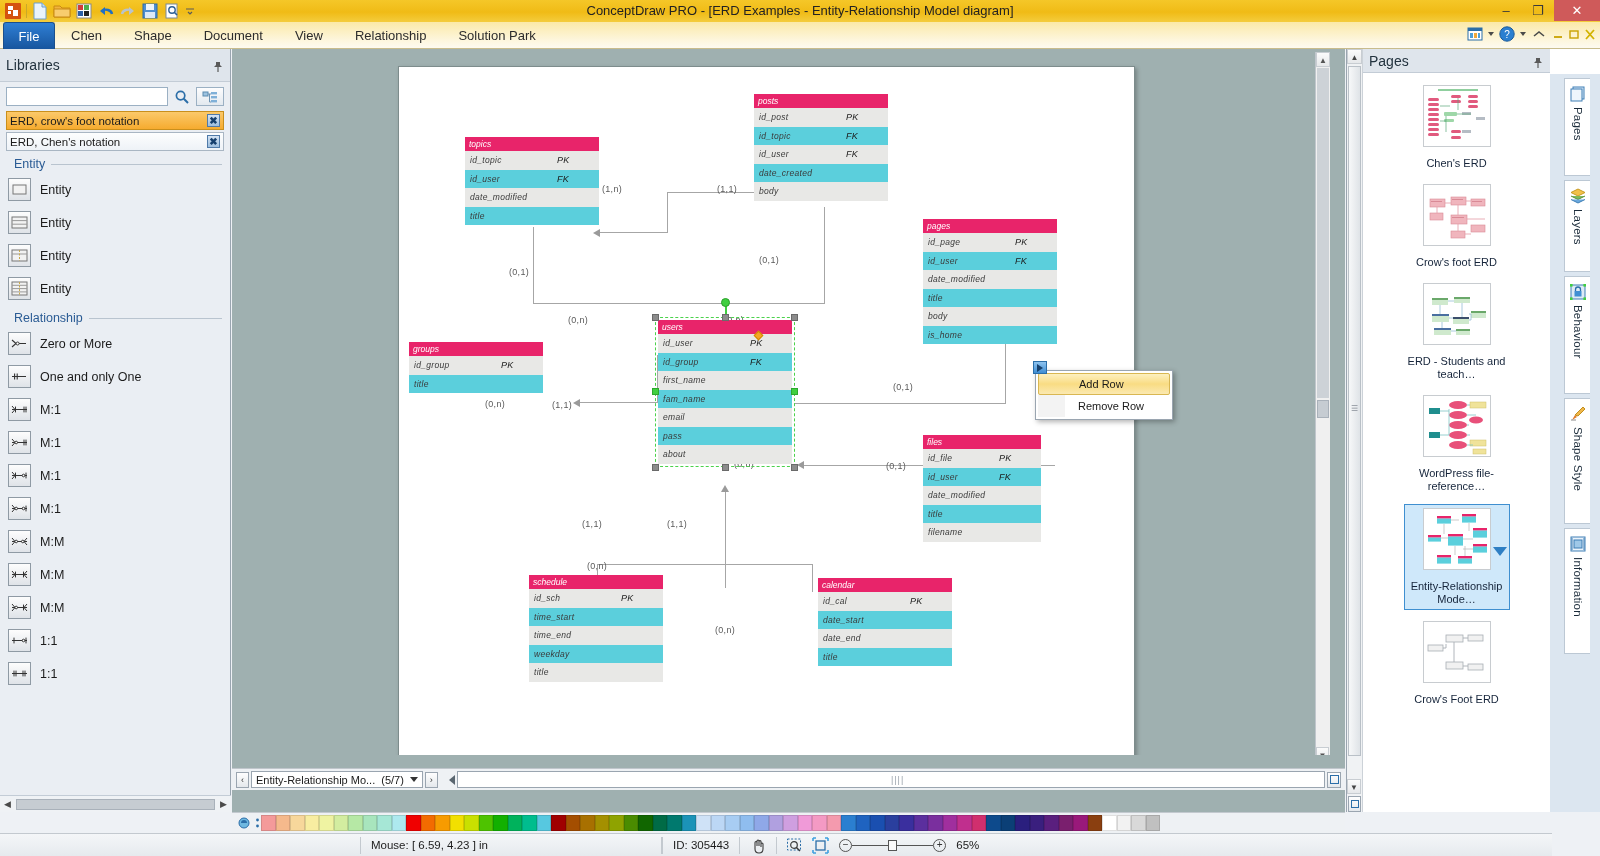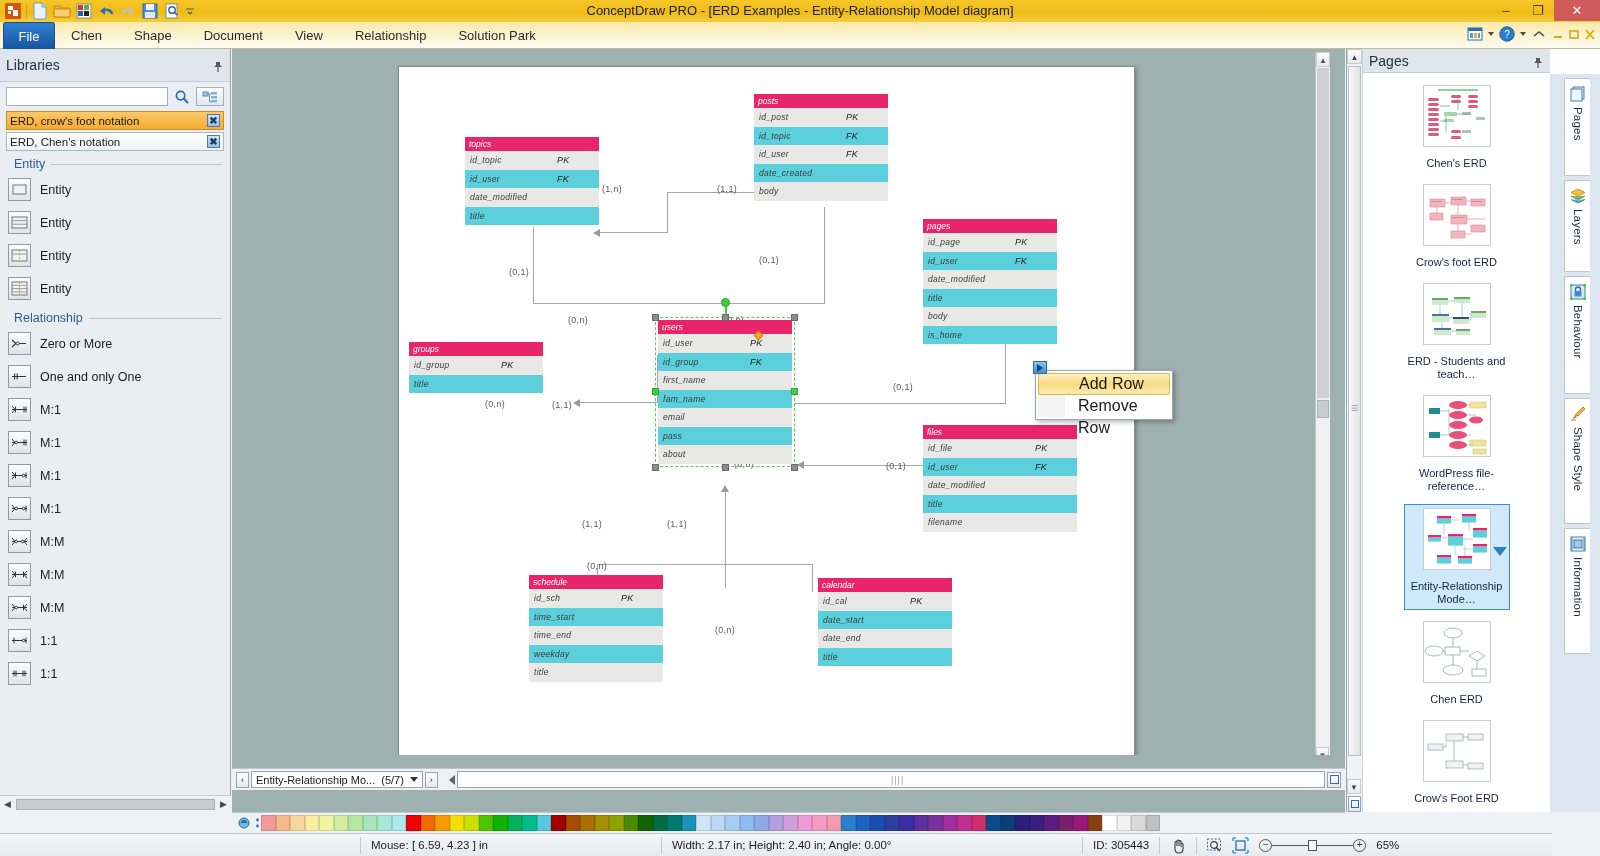--- a/index.html
+++ b/index.html
@@ -227,21 +227,21 @@
 
   
   #ctxmenu {
     position: absolute; left: 800px; top: 318px; width: 138px;
     background: #fff; border: 1px solid #9aa5b0; box-shadow: 2px 2px 5px rgba(0,0,0,.3);
     padding: 2px; z-index: 40;
   }
   #ctxmenu .gutter { position: absolute; left: 2px; top: 2px; width: 27px; bottom: 2px; background: #f3f3f3; }
   #ctxmenu .mi {
     position: relative; height: 22px; line-height: 22px; padding-left: 40px;
-    font-size: 16px; color: #1a1a1a;
+    font-size: 11px; color: #1a1a1a;
   }
   #ctxmenu .mi.hi {
     background: linear-gradient(180deg,#fdf0c0 0%, #f9dc83 50%, #fbe9b1 100%);
     border: 1px solid #d9b752; border-radius: 2px; height: 22px; line-height: 20px;
   }
   #ctxhandle {
     position: absolute; left: 798px; top: 309px; width: 14px; height: 13px;
     background: linear-gradient(180deg,#8ec3ef,#3f8ed4); border: 1px solid #2b6ea8;
     display: flex; align-items: center; justify-content: center; z-index: 41;
   }
@@ -738,21 +738,21 @@
       <div class="ctlpt" style="left:356px;top:265px"></div>
       <div class="handle" style="left:253px;top:247px"></div>
       <div class="handle" style="left:323px;top:247px"></div>
       <div class="handle" style="left:392px;top:247px"></div>
       <div class="handle grn" style="left:253px;top:321px"></div>
       <div class="handle grn" style="left:392px;top:321px"></div>
       <div class="handle" style="left:253px;top:397px"></div>
       <div class="handle" style="left:323px;top:397px"></div>
       <div class="handle" style="left:392px;top:397px"></div>
 
-      <div class="ent" style="left:524px;top:358px;width:154px">
+      <div class="ent" style="left:524px;top:368px;width:118px">
         <div class="hdr">files</div>
         <div class="row odd">
             <span class="nm">id_file</span>
             <span class="ky">PK</span>
           </div>
         <div class="row even">
             <span class="nm">id_user</span>
             <span class="ky">FK</span>
           </div>
         <div class="row odd">
@@ -1102,39 +1102,20 @@
           </g>
           <g stroke="#b5b5b5" stroke-width="0.7" fill="none">
               <path d="M27 11h8M20 15v10M45 14v8M39 30h10M39 40h10M31 37v9M41 37v10M17 29h7"></path>
             </g>
         </svg>
       </div>
       <div class="pcap">Entity-Relationship Mode…</div>
       <div class="psel-caret"></div>
     </div>
 
-    <div class="pageitem">
-      <div class="pthumb">
-        <svg width="68" height="62" viewBox="0 0 68 62">
-          <rect width="68" height="62" fill="#fff"></rect>
-          <g fill="#fff" stroke="#9aa2aa" stroke-width="0.8">
-            <ellipse cx="29" cy="11" rx="9" ry="5"></ellipse>
-            <rect x="21" y="25" width="15" height="8"></rect>
-            <ellipse cx="10" cy="29" rx="9" ry="5"></ellipse>
-            <ellipse cx="29" cy="48" rx="10" ry="5"></ellipse>
-            <path d="M53 29l8 5-8 5-8-5z"></path>
-            <rect x="48" y="47" width="14" height="7"></rect>
-          </g>
-          <g stroke="#9aa2aa" stroke-width="0.8" fill="none">
-              <path d="M29 16v9M19 29h2M29 33v10M36 29h9M53 39v8"></path>
-            </g>
-        </svg>
-      </div>
-      <div class="pcap">Chen ERD</div>
-    </div>
 
     <div class="pageitem">
       <div class="pthumb">
         <svg width="68" height="62" viewBox="0 0 68 62">
           <rect width="68" height="62" fill="#fff"></rect>
           <g fill="#f1f1f1" stroke="#a8aeb4" stroke-width="0.8">
             <rect x="22" y="13" width="17" height="7"></rect>
               <rect x="44" y="13" width="15" height="6"></rect>
             <rect x="4" y="23" width="15" height="6"></rect>
             <rect x="22" y="40" width="17" height="7"></rect>
@@ -1204,21 +1185,20 @@
       <span class="lab">Information</span>
     </div>
   </div>
 </div>
 
 <div id="status">
   <div style="width:360px"></div>
   <div class="st-sep"></div>
   <div class="st-cell" style="width:300px">Mouse: [ 6.59, 4.23 ] in</div>
   <div class="st-sep"></div>
-  <div class="st-cell" style="width:420px">Width: 2.17 in;  Height: 2.40 in;  Angle: 0.00°</div>
   <div class="st-sep"></div>
   <div class="st-cell">ID: 305443</div>
   <div class="st-sep"></div>
   <div class="st-cell" style="gap:9px">
     <span class="st-ico">
       <svg width="17" height="17" viewBox="0 0 17 17">
           <path d="M5 11V5.5a1 1 0 0 1 2 0V9V4a1 1 0 0 1 2 0v5V4.6a1 1 0 0 1 2 0V10V7a1 1 0 0 1 2 0v5c0 2.5-1.6 4-4 4s-4-1.5-4-4z" fill="none" stroke="#3a3a3a" stroke-width="1.1"></path>
         </svg>
     </span>
     <span class="st-sep"></span>

